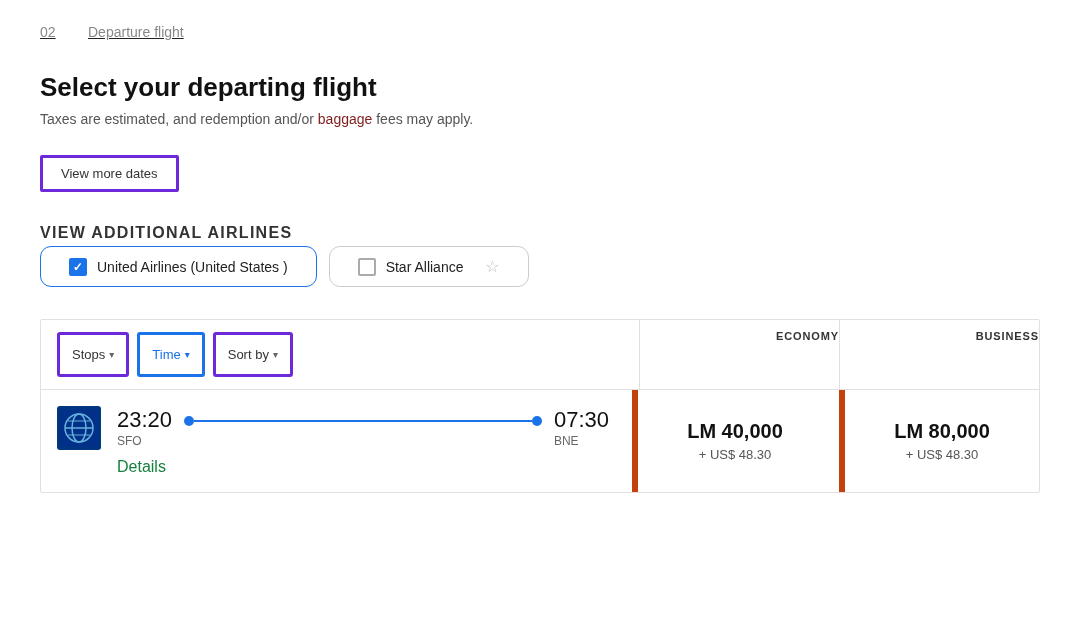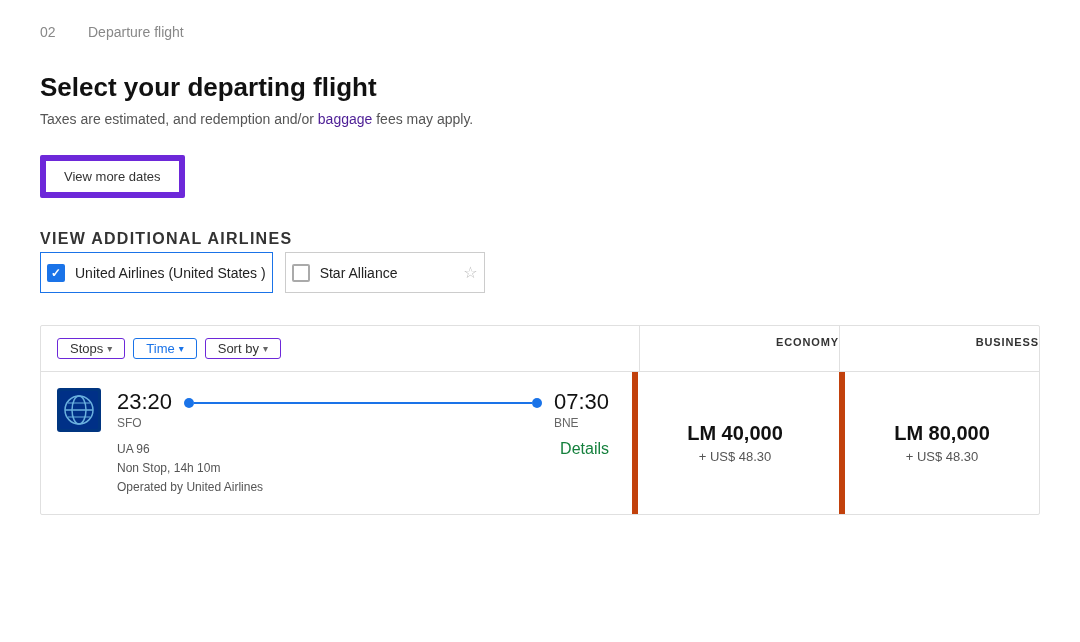--- a/index.html
+++ b/index.html
@@ -14,25 +14,25 @@
       font-weight: 700;
       margin-bottom: 8px;
       color: #111;
     }
     .subtitle {
       font-size: 14px;
       color: #555;
       margin-bottom: 28px;
     }
     .subtitle a {
-      color: #4c1d95;
+      color: #7f1d1d;
       text-decoration: none;
     }
     .view-more-btn {
-      border: 6px solid #6d28d9;
+      border: 3px solid #6d28d9;
       background: #fff;
       padding: 8px 18px;
       font-size: 13px;
       cursor: pointer;
       border-radius: 2px;
       color: #333;
       margin-bottom: 32px;
     }
     .airlines-section-label {
       font-size: 16px;
@@ -45,22 +45,22 @@
     .airlines-list {
       display: flex;
       gap: 12px;
       margin-bottom: 32px;
     }
     .airline-option {
       display: flex;
       align-items: center;
       gap: 10px;
       border: 1.5px solid #ccc;
-      border-radius: 0;
-      padding: 10px 6px;
+      border-radius: 11px;
+      padding: 10px 28px;
       cursor: pointer;
       min-width: 200px;
       background: #fff;
     }
     .airline-option.checked {
       border-color: #1a73e8;
       background: #fff;
     }
     .checkbox-box {
       width: 18px;
@@ -88,24 +88,24 @@
       flex: 1;
     }
     .star-icon {
       color: #bbb;
       font-size: 16px;
     }
     .filter-btn {
       display: inline-flex;
       align-items: center;
       gap: 4px;
-      border: 1px solid #6d28d9;
+      border: 3px solid #6d28d9;
       border-radius: 3px;
       background: #fff;
-      padding: 2px 12px;
+      padding: 12px 12px;
       font-size: 13px;
       cursor: pointer;
       color: #333;
     }
     .filter-btn .arrow { font-size: 10px; color: #666; }
     .airline-logo {
       width: 44px;
       height: 44px;
       background: #003580;
       border-radius: 3px;
@@ -182,20 +182,21 @@
       color: #555;
       margin-top: 4px;
     }
     .main-content {
       padding: 24px 40px;
     }
     .header-row {
       display: flex;
       gap: 16px;
       margin-bottom: 8px;
+      text-decoration: underline;
     }
     .filters-and-table {
       border: 1px solid #e0e0e0;
       border-radius: 2px;
     }
     .economy-header, .business-header {
       width: 200px;
       text-align: right;
       padding: 10px 0;
       font-size: 11px;
@@ -320,25 +321,20 @@
               <div class="dot-right"></div>
             </div>
             <div class="arr-time-block">
               <div class="big-time">07:30</div>
               <div class="airport-code">BNE</div>
             </div>
           </div>
         </div>
 
         <div class="flight-details-sub">
-          <div class="flight-meta">
-            <div>UA 96</div>
-            <div>Non Stop, 14h 10m</div>
-            <div>Operated by United Airlines</div>
-          </div>
           <a href="#" class="details-link">Details</a>
         </div>
       </div>
 
       <div class="economy-col">
         <div class="price-lm">LM 40,000</div>
         <div class="price-usd">+ US$ 48.30</div>
       </div>
 
       <div class="business-col">

